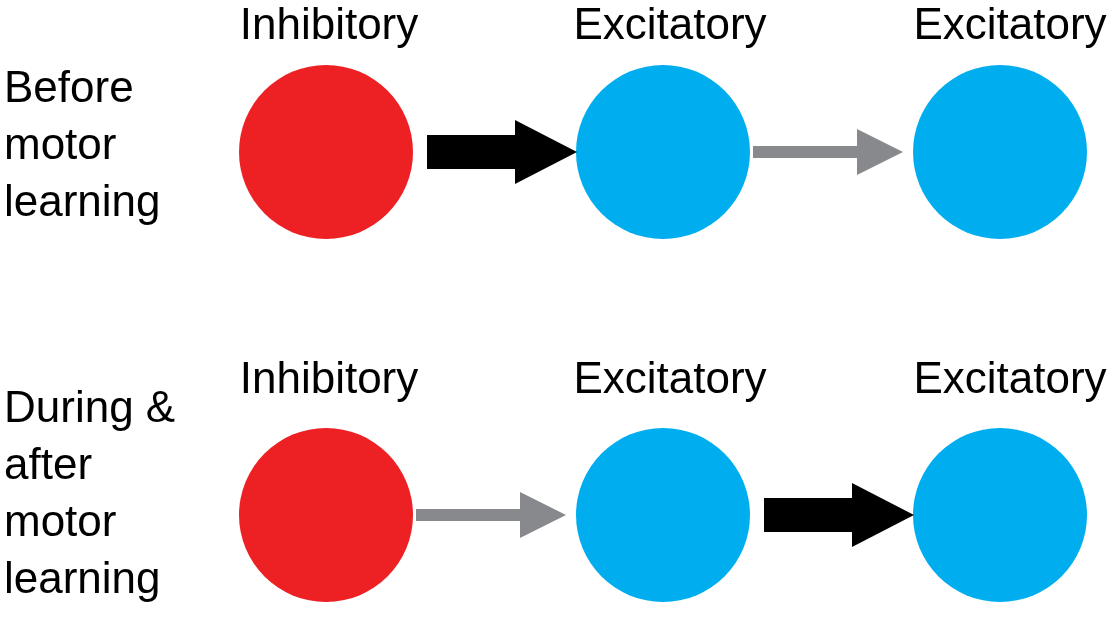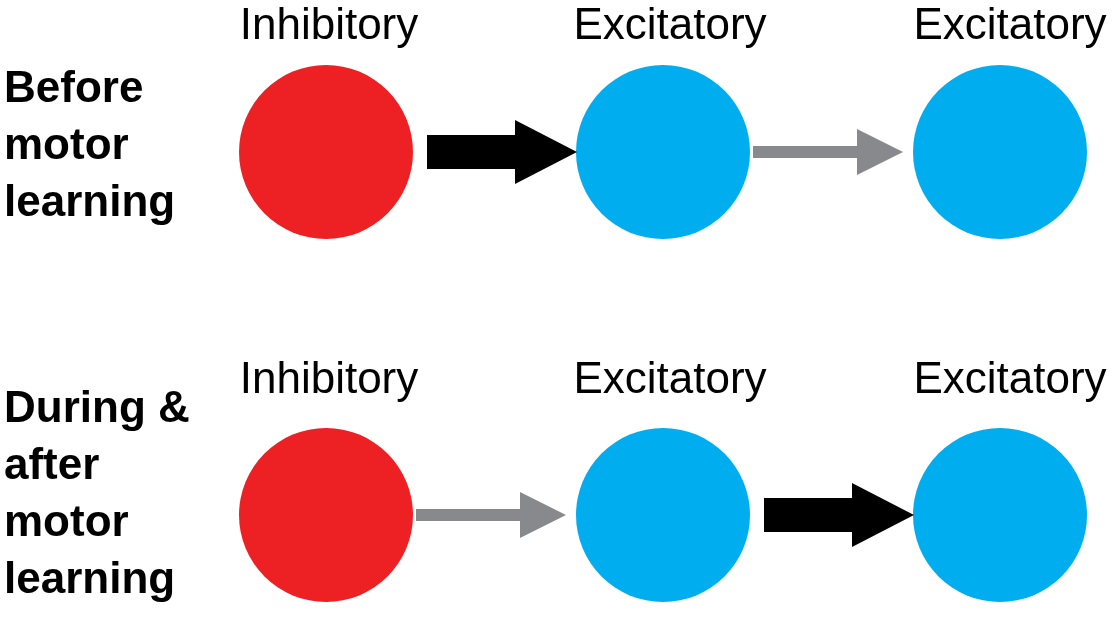--- a/index.html
+++ b/index.html
@@ -16,21 +16,20 @@
     overflow: hidden;
   }
   .row-label {
     position: absolute;
     left: 4px;
     color: #000000;
     font-size: 44px;
     line-height: 57px;
     white-space: pre-line;
     letter-spacing: 0px;
-    font-weight: bold;
   }
   .row-label.r1 { top: 58px; }
   .row-label.r2 { top: 378px; }
   .node-label {
     position: absolute;
     width: 260px;
     text-align: center;
     color: #000000;
     font-size: 44px;
     line-height: 52px;

